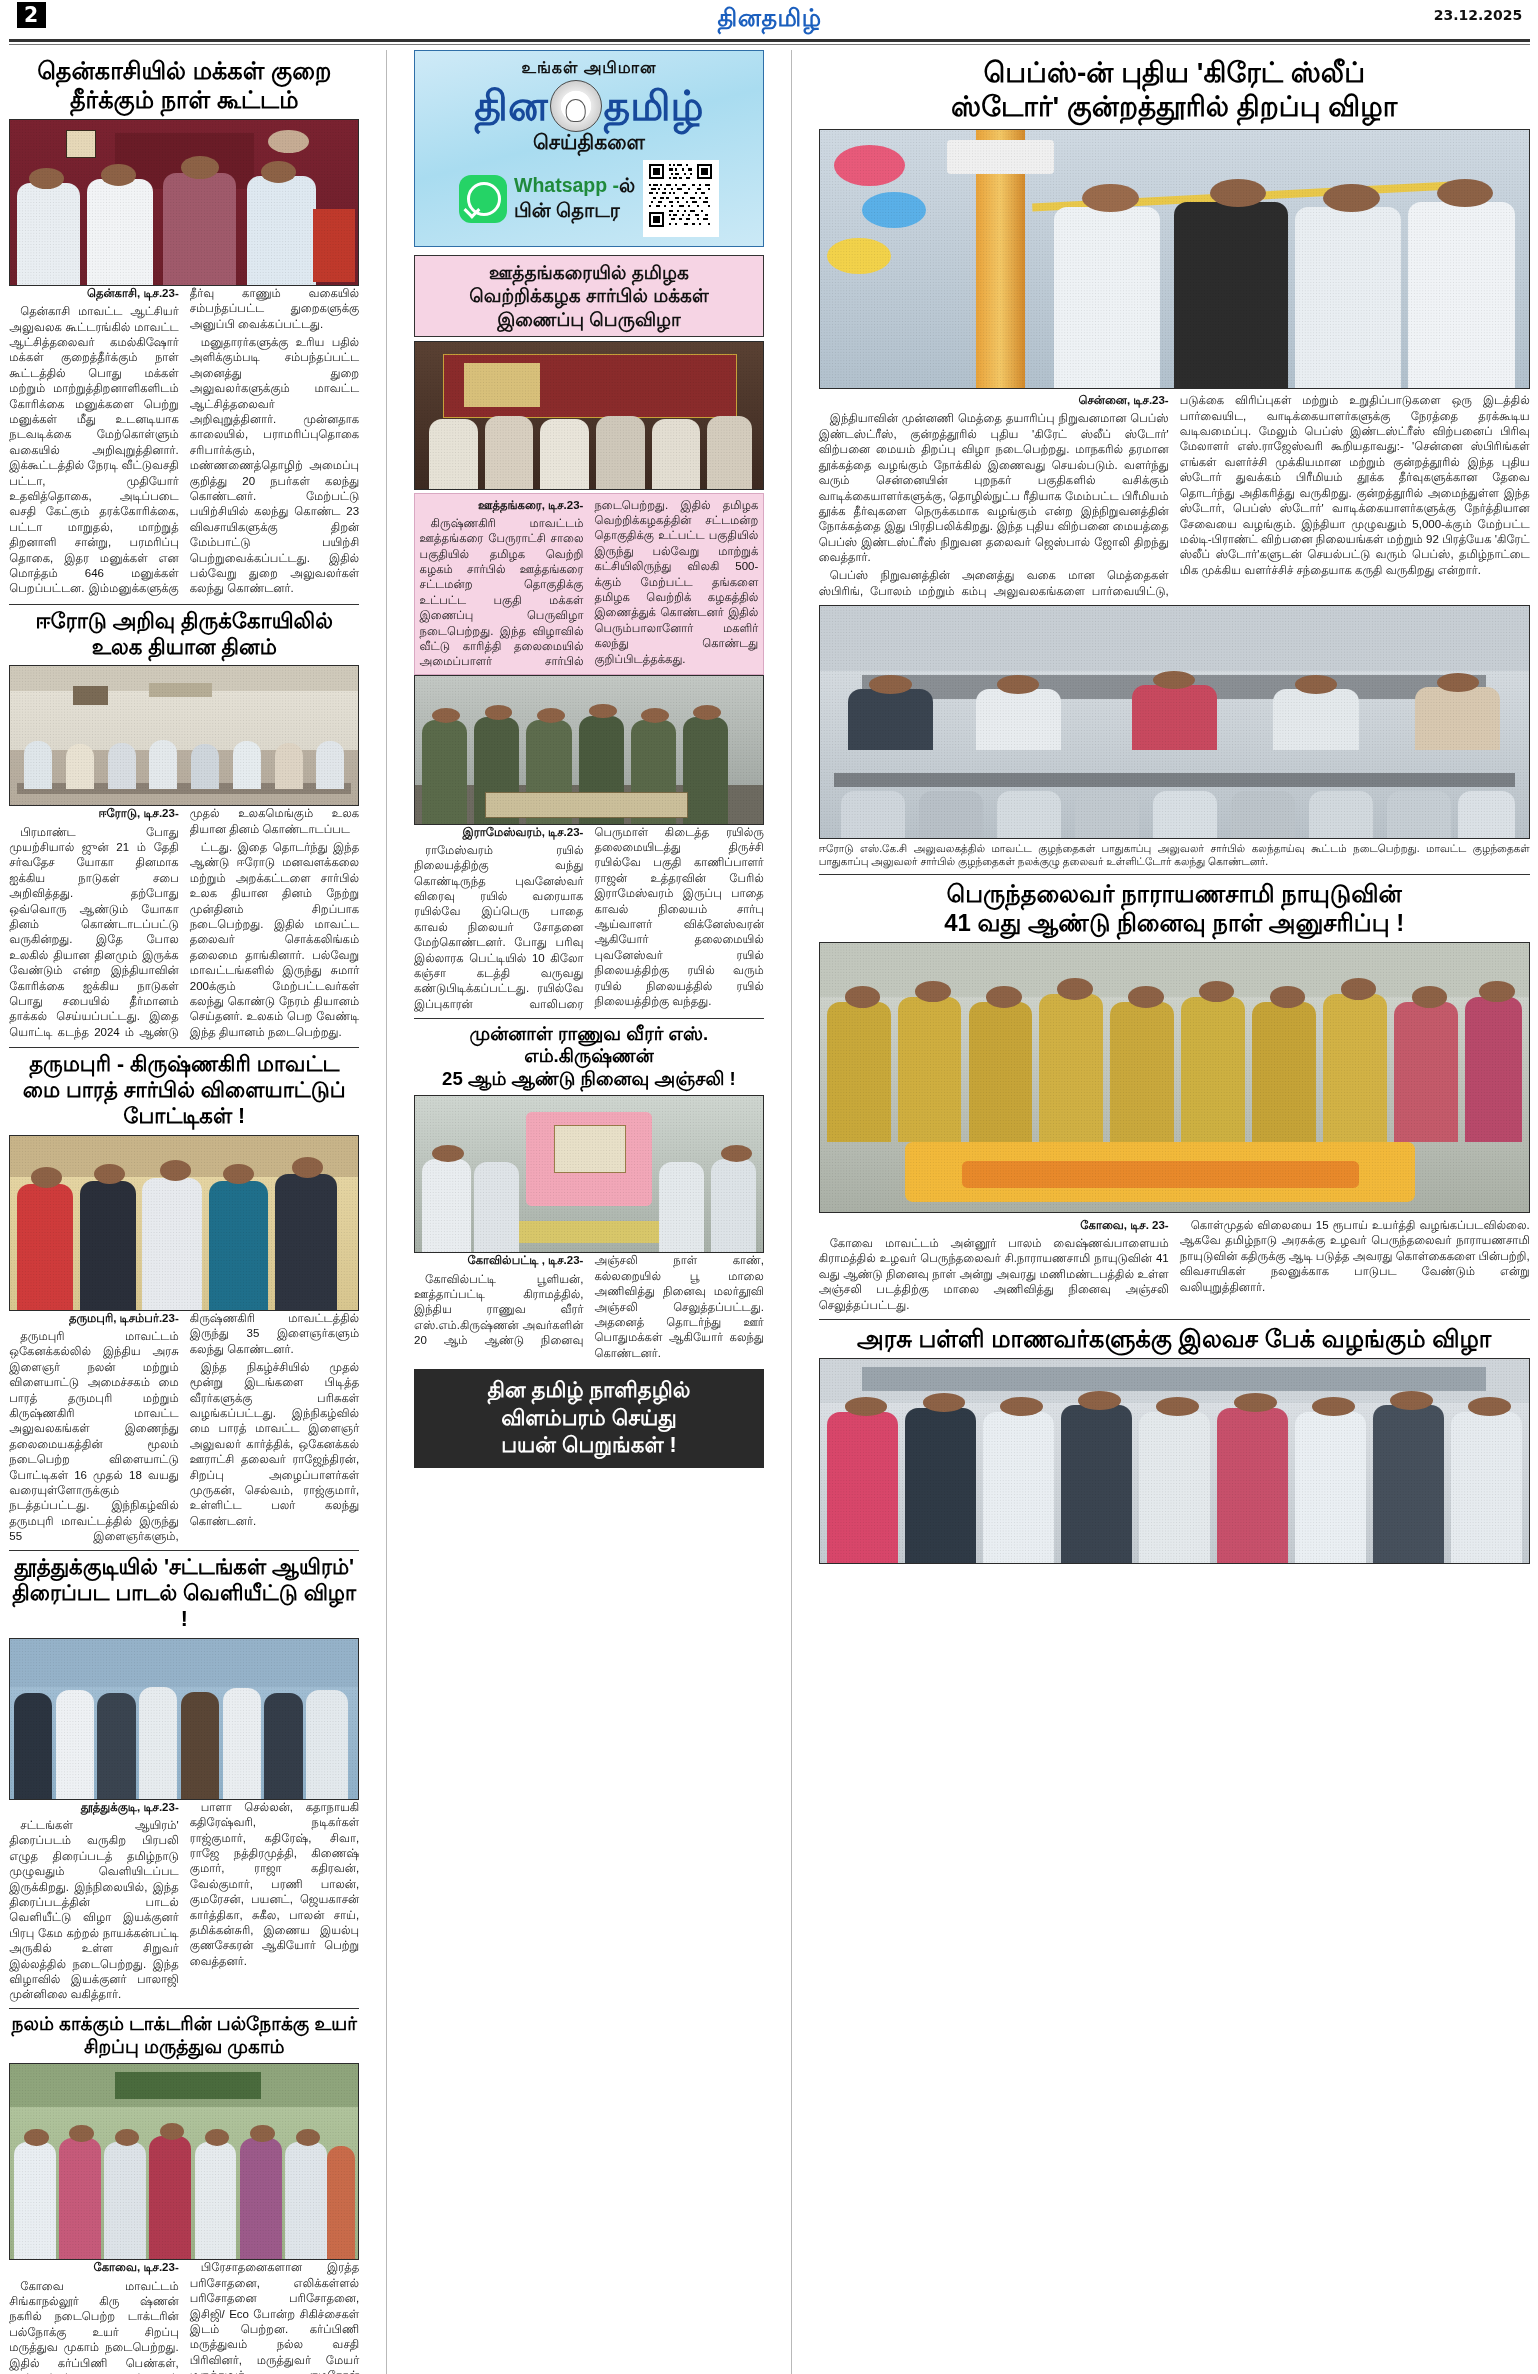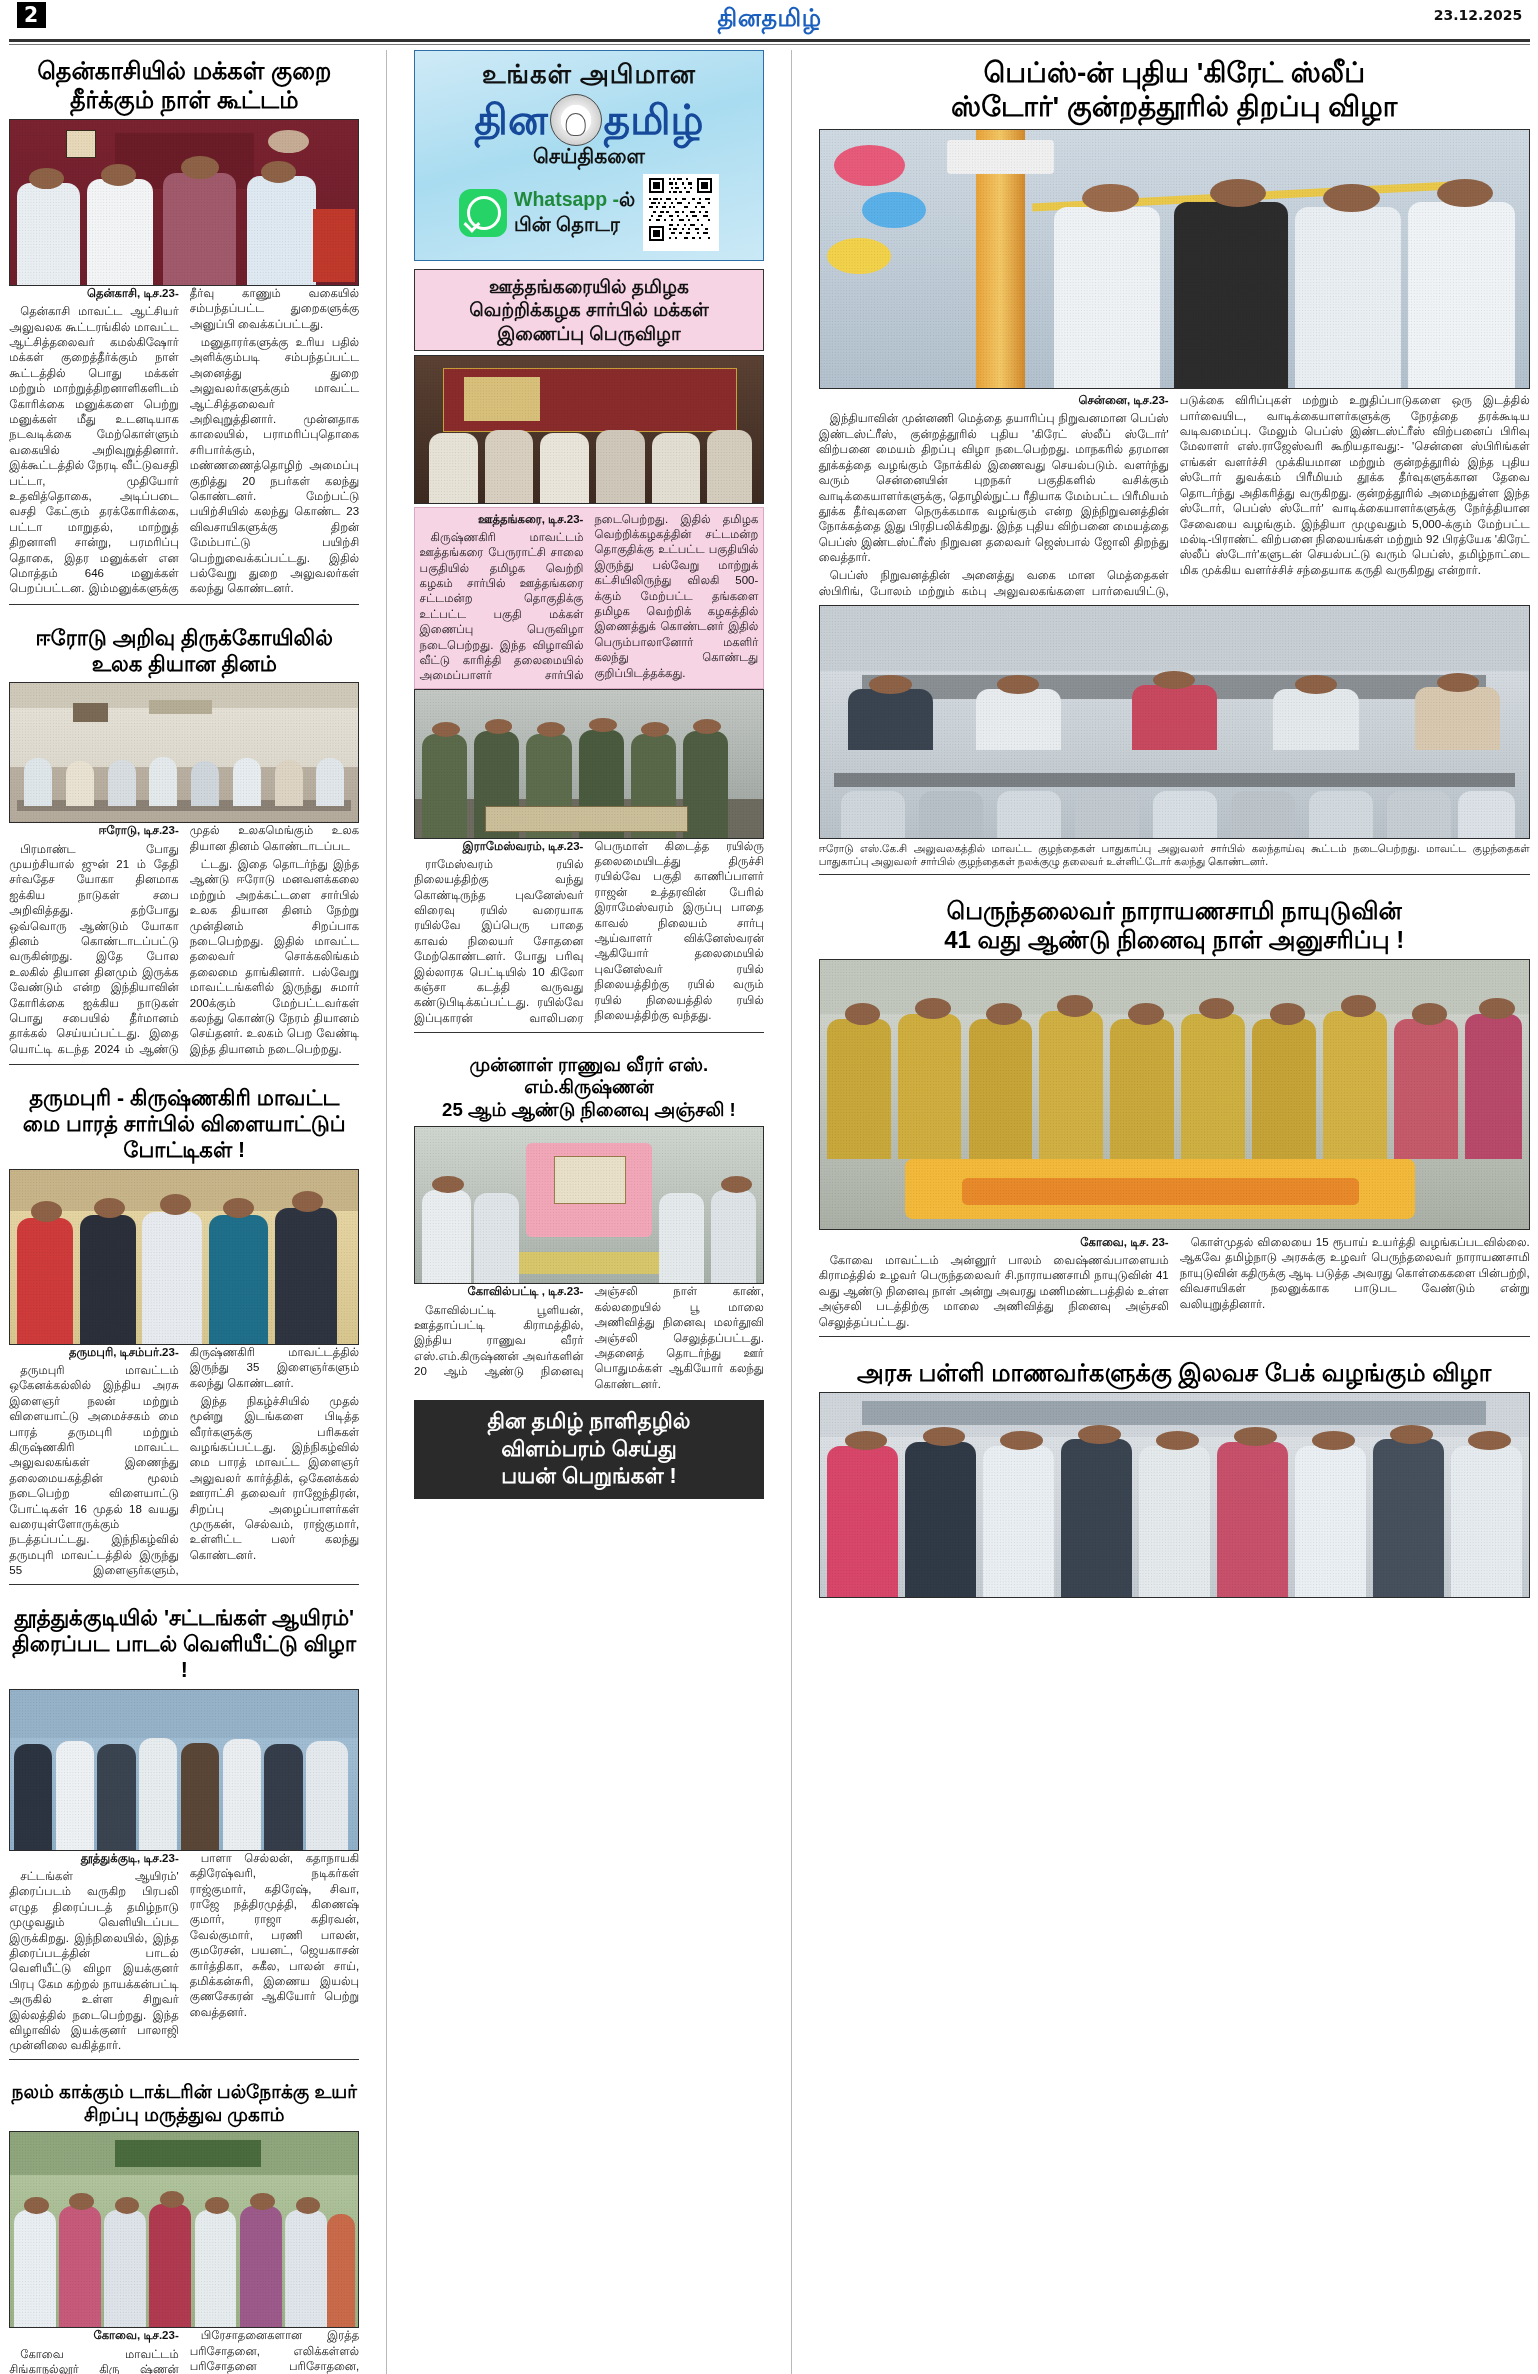--- a/index.html
+++ b/index.html
@@ -29,36 +29,36 @@
   .col-mid{width:373px;}
   .col-right{width:758px;}
   .vrule{width:0.9px;background:#b9b9b9;align-self:stretch;}
 
   
   .hl{font-weight:bold;text-align:center;line-height:1.22;color:#000;margin:5.6px 0 4.6px;}
   .hl-xl{font-size:28px;}
   .hl-lg{font-size:24px;}
   .hl-md{font-size:21.3px;}
   .hl-sm{font-size:18.6px;}
-  .hl-rule-top{border-top:1.9px solid #333;padding-top:21px;}
+  .hl-rule-top{border-top:1.9px solid #333;padding-top:4px;}
 
   
   .body2{column-count:2;column-gap:11px;column-rule:0;font-size:11.5px;line-height:1.34;text-align:justify;}
   .body2 p,.body3 p{margin:0 0 2.8px;text-indent:11px;}
   .right-indent{text-align:right;display:block;text-indent:0;font-weight:bold;}
 
   
   .photo{position:relative;border:0.9px solid #2b2b2b;overflow:hidden;background:#ccc;}
   .photo .scene{position:absolute;inset:0;}
   .cap{font-size:10.4px;line-height:1.3;text-align:justify;margin:2.8px 0 4.6px;}
 
   
   .ad-whatsapp{border:1.9px solid #2f6fa8;background:linear-gradient(165deg,#cfeaf7 0%,#a9dcf0 45%,#cbe9f6 100%);
                padding:7.4px 9.3px 9.3px;text-align:center;position:relative;overflow:hidden;}
-  .ad-l1{font-size:26px;font-weight:bold;color:#111;letter-spacing:0.9px;margin-bottom:1.9px;}
+  .ad-l1{font-size:16px;font-weight:bold;color:#111;letter-spacing:0.9px;margin-bottom:1.9px;}
   .ad-logo{display:flex;align-items:center;justify-content:center;gap:1.9px;margin:1.9px 0 0;}
   .ad-logo .w{font-size:41px;font-weight:bold;color:#17499b;line-height:1;}
   .ad-emblem{width:50px;height:50px;border-radius:50%;background:radial-gradient(circle,#fff 42%,#e9e9e9 44%,#cfcfcf 70%,#8f8f8f 100%);
              border:1.9px solid #4a4a4a;position:relative;flex:0 0 auto;}
   .ad-emblem:after{content:"";position:absolute;left:50%;top:54%;width:18.6px;height:20.4px;transform:translate(-50%,-40%);
              background:#fff;border:0.9px solid #555;border-radius:50% 50% 40% 40%;}
   .ad-l2{font-size:20.4px;font-weight:bold;color:#111;margin-top:-1.9px;}
   .ad-row{display:flex;align-items:center;justify-content:center;gap:7.4px;margin-top:3.7px;}
   .wa-icon{width:48px;height:48px;border-radius:12px;background:#25d366;position:relative;flex:0 0 auto;}
   .wa-icon:after{content:"";position:absolute;left:8.3px;top:7.4px;width:28px;height:28px;border:3.7px solid #fff;

